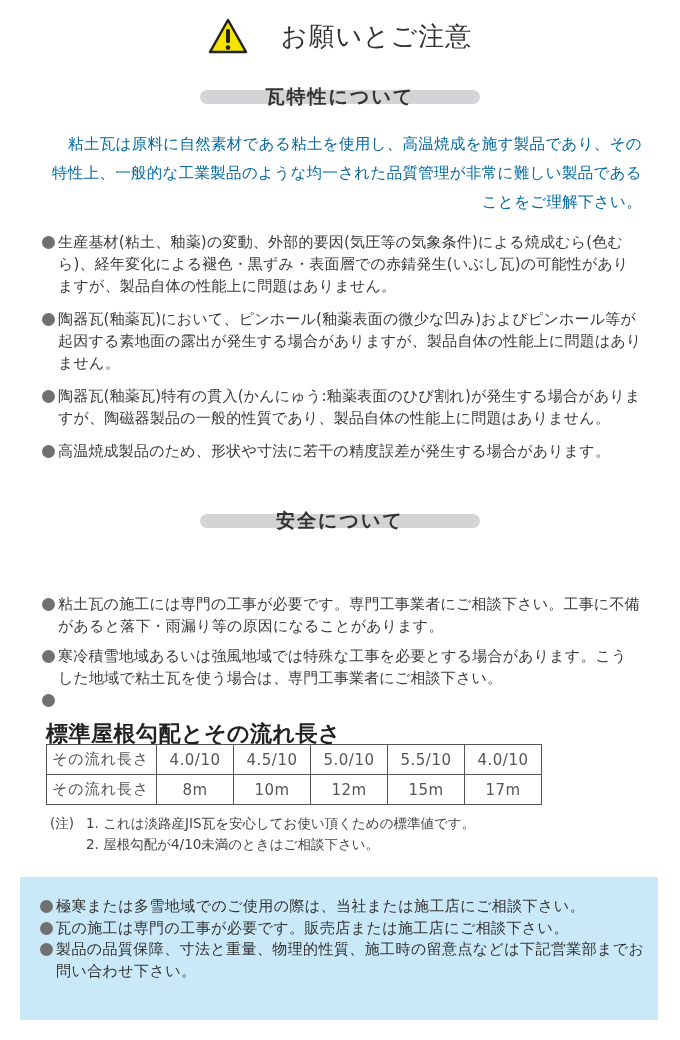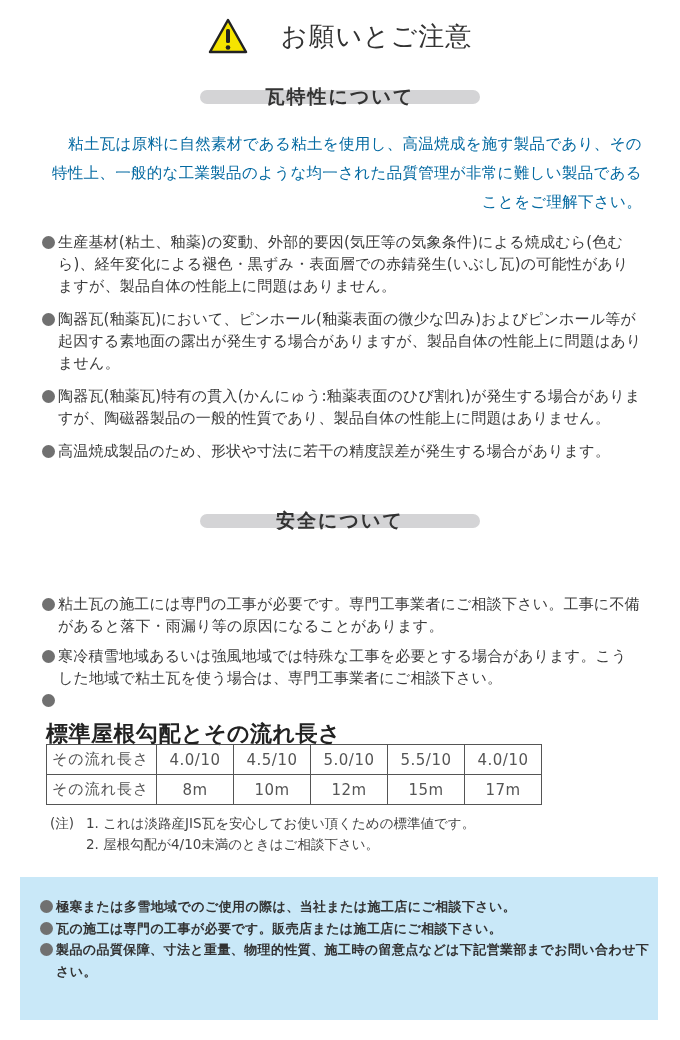--- a/index.html
+++ b/index.html
@@ -51,21 +51,21 @@
   .notes {
     position: absolute; left: 50px; top: 813px; font-size: 13.5px; line-height: 21px; color: #444;
   }
   .notes .row { display: flex; }
   .notes .lbl { width: 36px; }
   .bluebox {
     position: absolute; left: 20px; top: 877px; width: 638px; height: 143px;
     background: #c9e8f8;
   }
   .bluebox ul { position: absolute; left: 20px; top: 19px; width: 610px; margin: 0; padding: 0; list-style: none; }
-  .bluebox li { position: relative; padding-left: 16px; font-size: 13px; line-height: 21.5px; color: #333; letter-spacing: 0.4px; font-weight: bold; }
+  .bluebox li { position: relative; padding-left: 16px; font-size: 15px; line-height: 21.5px; color: #333; letter-spacing: 0.4px; }
   .bluebox li .dot { position: absolute; left: 0; top: 4px; width: 13px; height: 13px; border-radius: 50%; background: #707070; }
 </style>
 </head>
 <body>
 
 <div class="title">
   <svg viewBox="0 0 40 36">
     <polygon points="20,2 38,34 2,34" fill="#f5e400" stroke="#222" stroke-width="2.5" stroke-linejoin="round"></polygon>
     <rect x="18" y="11" width="4" height="14" rx="1.5" fill="#222"></rect>
     <circle cx="20" cy="29.5" r="2.3" fill="#222"></circle>

